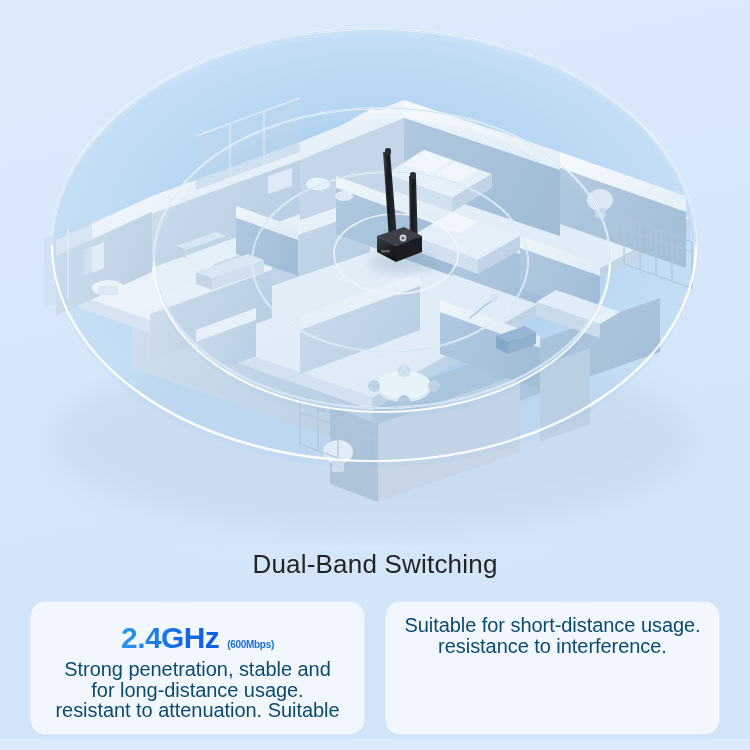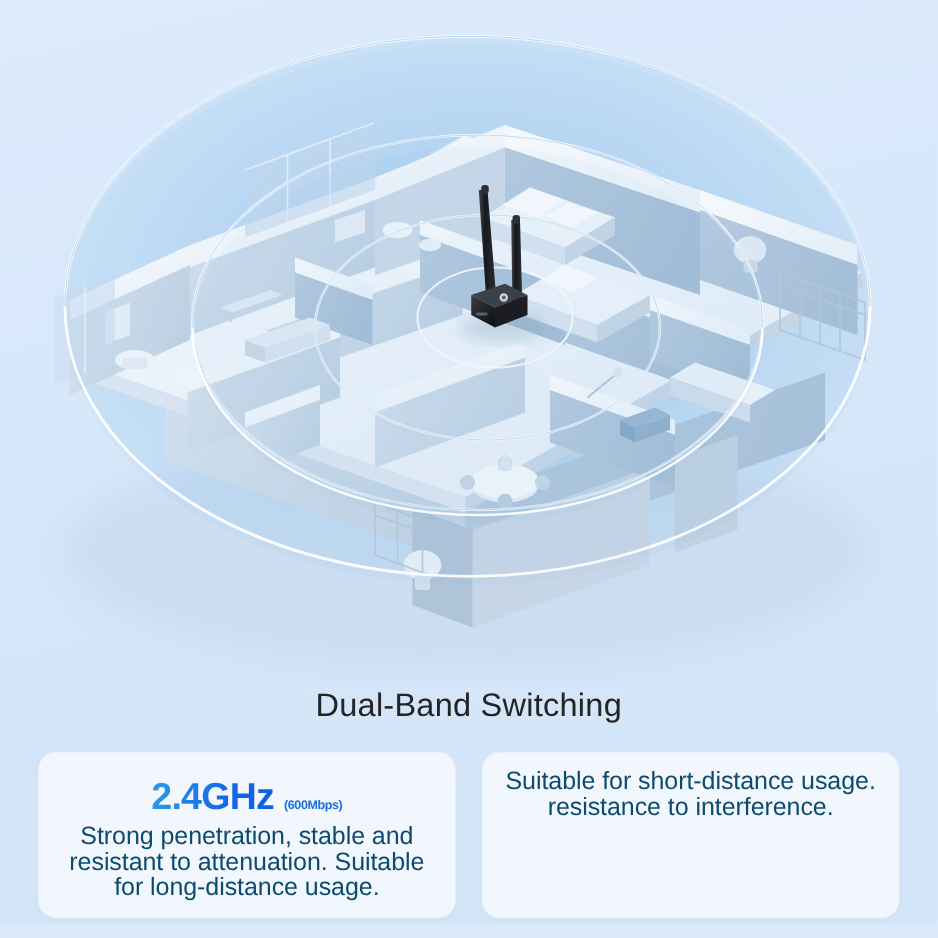--- a/index.html
+++ b/index.html
@@ -370,22 +370,22 @@
 
     <div class="cards">
 
       <div class="card">
         <div class="band-row">
           <span class="band">2.4GHz</span>
           <span class="rate">(600Mbps)</span>
         </div>
         <div class="desc">
           <span>Strong penetration, stable and</span>
+          <span>for long-distance usage.</span>
           <span>resistant to attenuation. Suitable</span>
-          <span>for long-distance usage.</span>
         </div>
       </div>
 
       <div class="card">
         <div class="desc">
           <span>Suitable for short-distance usage.</span>
           <span>resistance to interference.</span>
         </div>
       </div>
 

